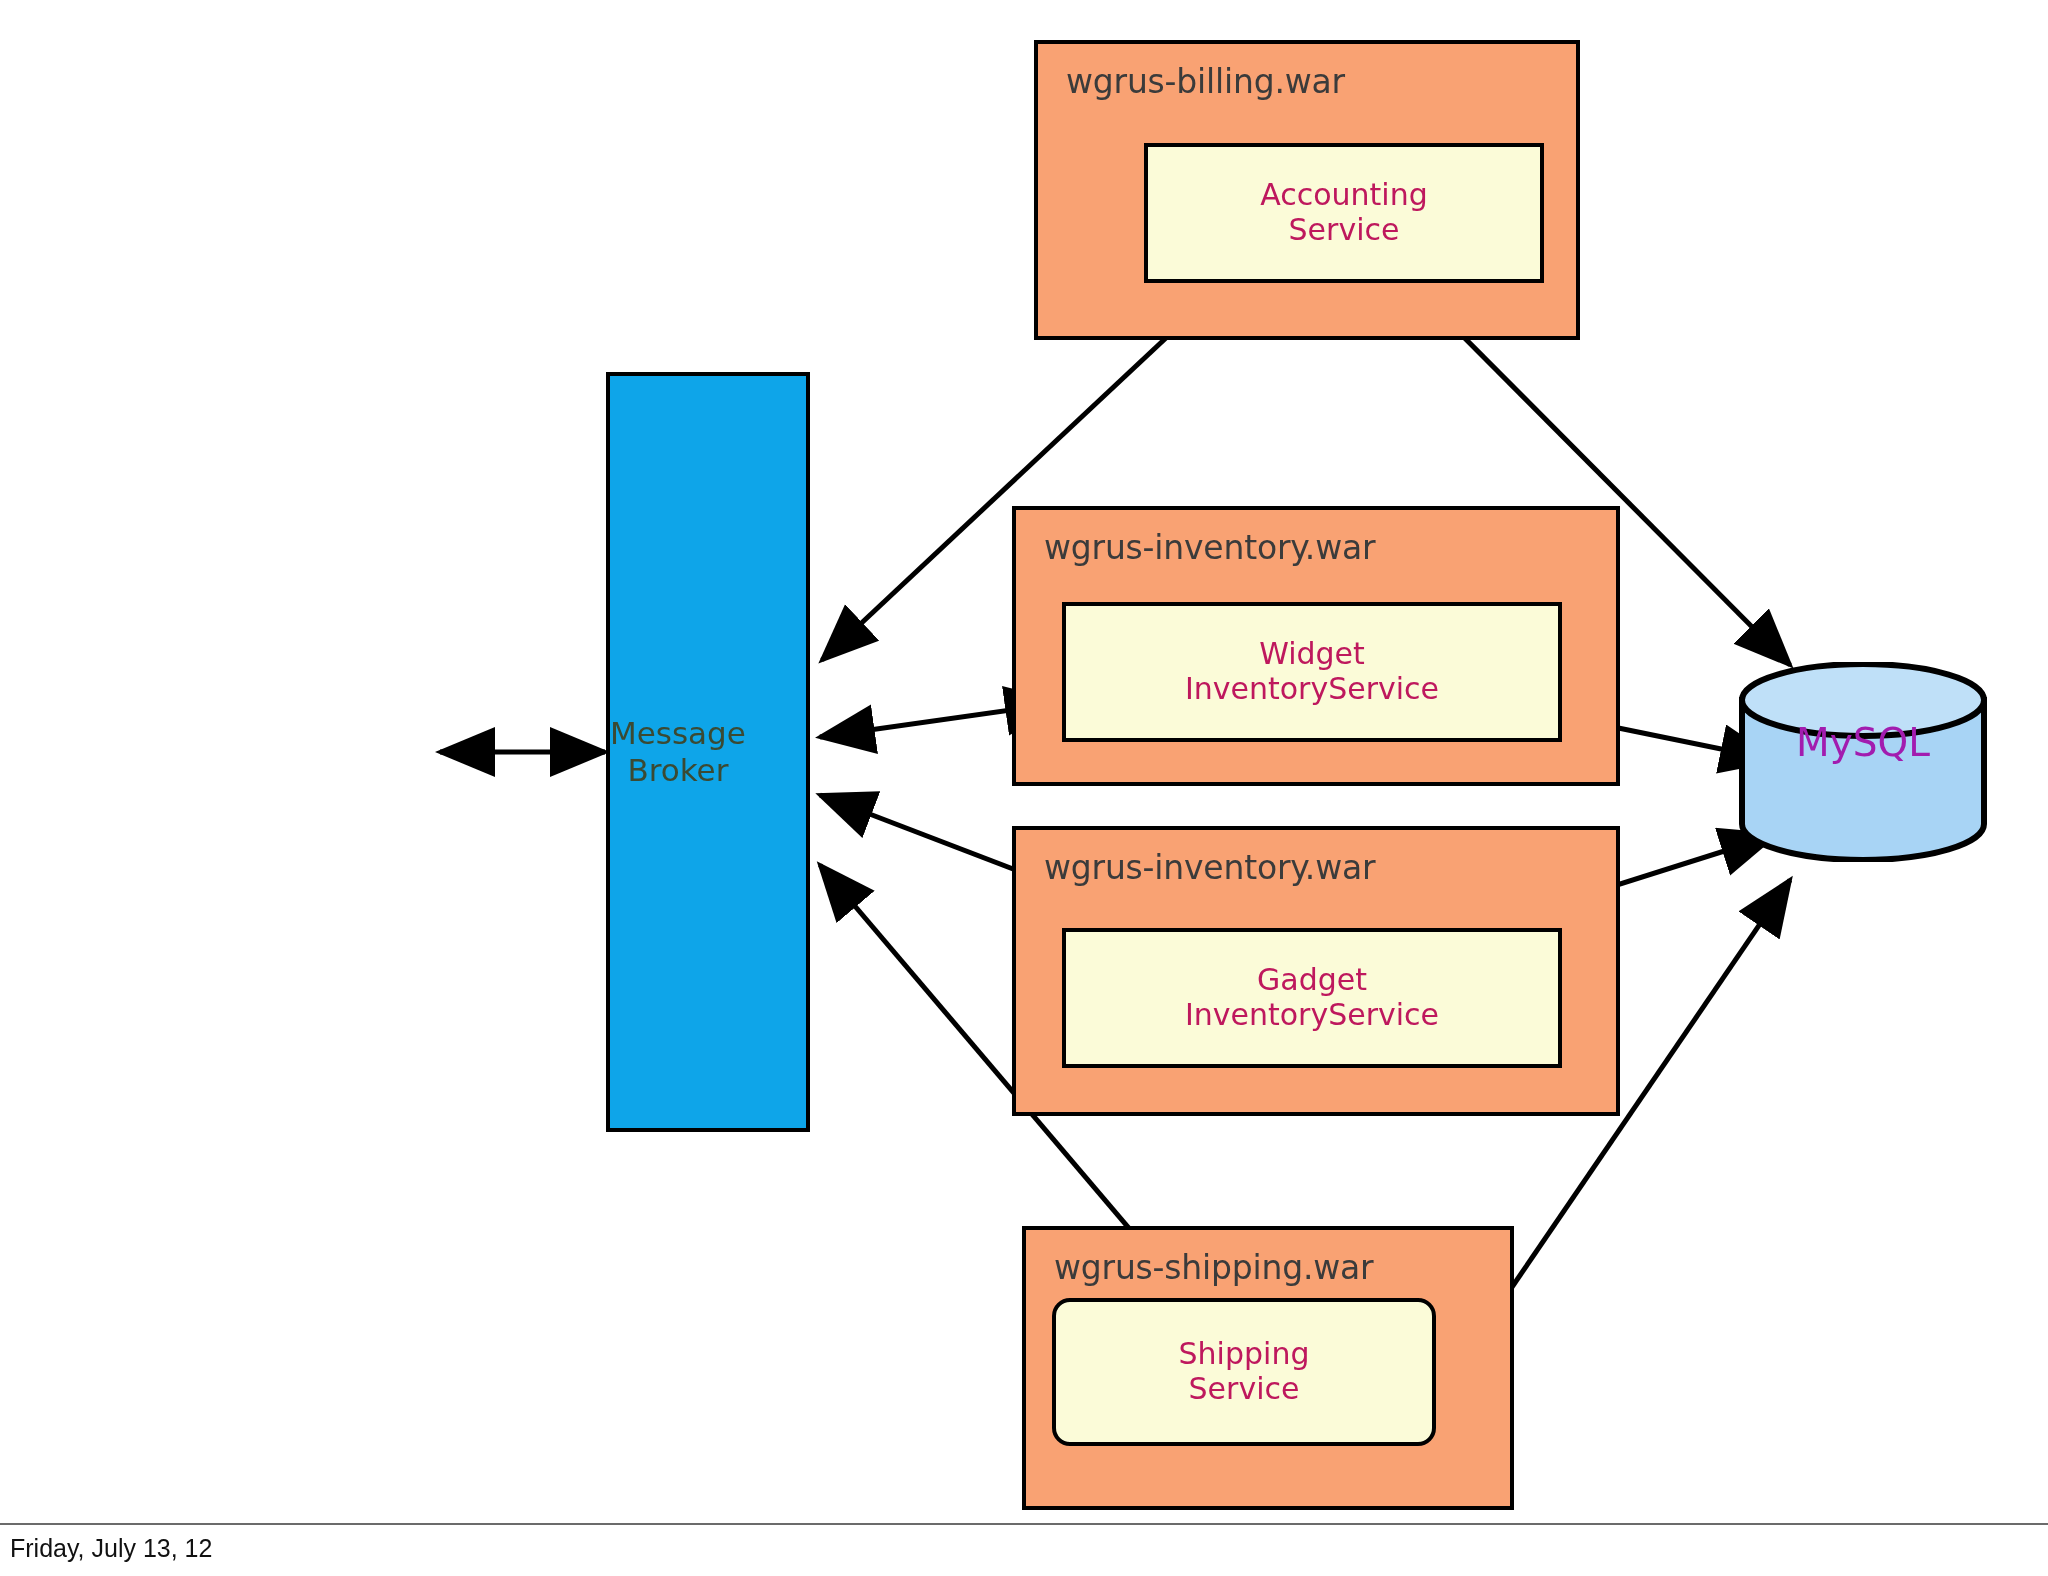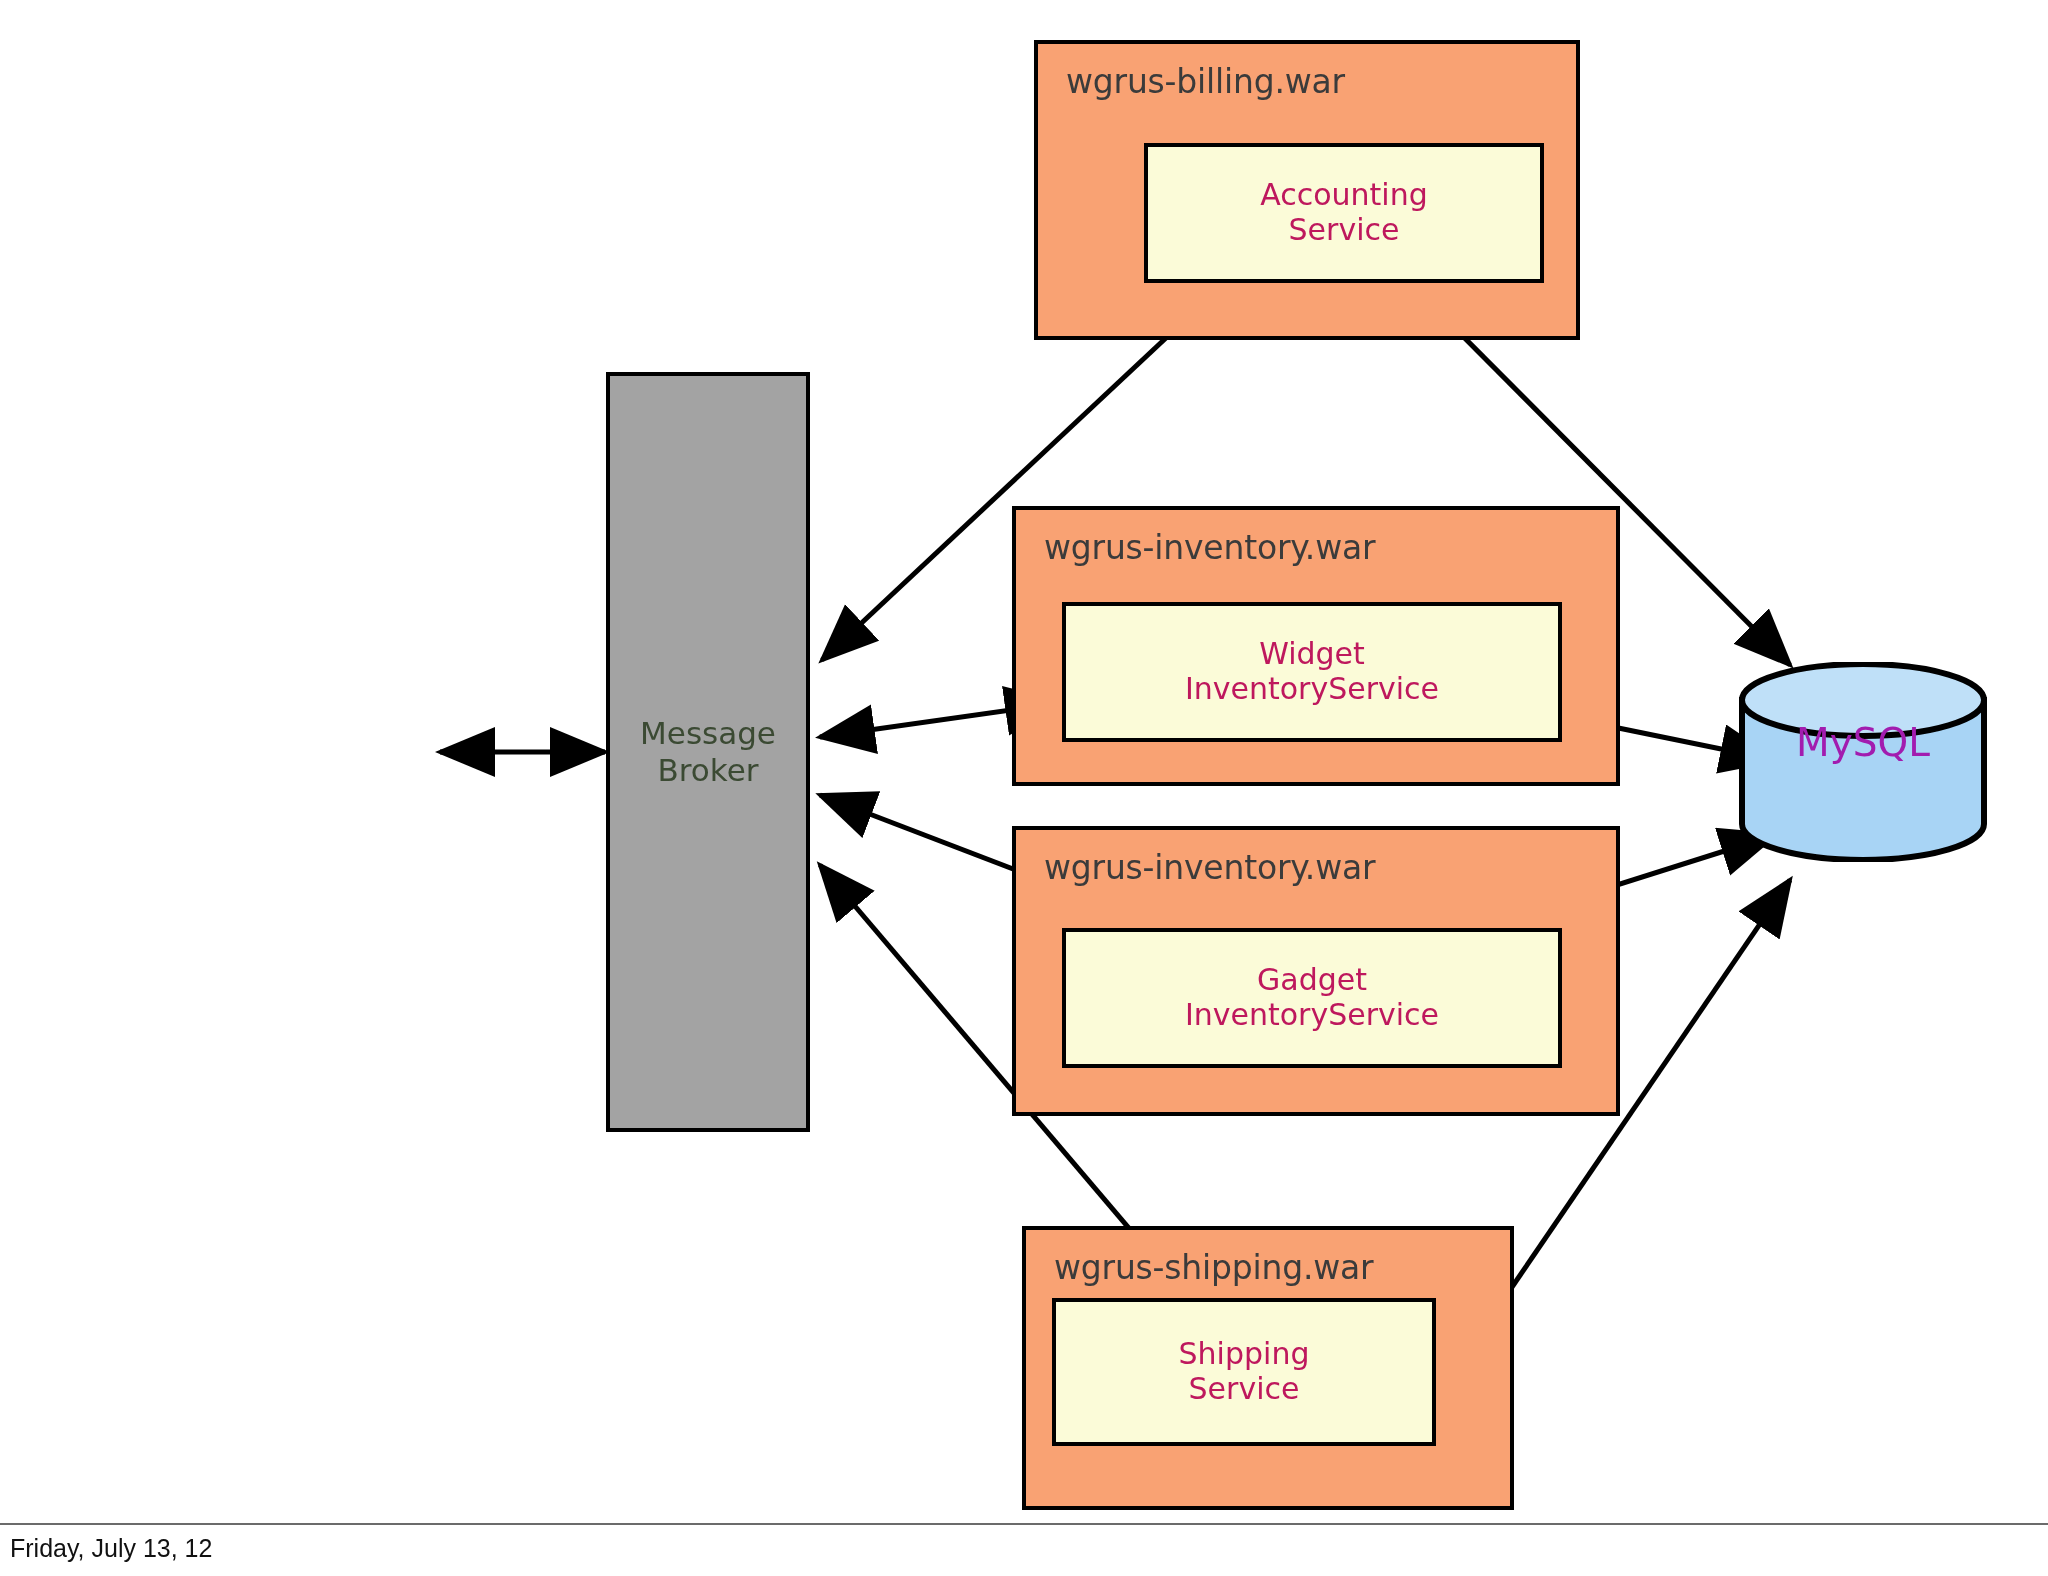--- a/index.html
+++ b/index.html
@@ -52,26 +52,26 @@
   }
   .svc-label {
     font-family: "DejaVu Sans", sans-serif;
     font-size: 30px;
     line-height: 1.16;
     color: #be185d;
     white-space: pre-line;
   }
   .broker-box {
     position: absolute;
-    background: #a3a3a3;
+    background: #0ea5e9;
     border: 4px solid #000000;
     box-sizing: border-box;
     display: flex;
     align-items: center;
-    justify-content: center;
+    justify-content: flex-start;
     text-align: center;
   }
   .broker-label {
     font-family: "DejaVu Sans", sans-serif;
     font-size: 31px;
     line-height: 1.2;
     color: #3b4a33;
     white-space: pre-line;
   }
   .db-wrap {
@@ -165,21 +165,21 @@
   <div class="war-box" style="left:1012px; top:826px; width:608px; height:290px;">
     <div class="war-label">wgrus-inventory.war</div>
     <div class="svc-box" style="left:46px; top:98px; width:500px; height:140px;">
       <span class="svc-label">Gadget
 InventoryService</span>
     </div>
   </div>
 
   <div class="war-box" style="left:1022px; top:1226px; width:492px; height:284px;">
     <div class="war-label">wgrus-shipping.war</div>
-    <div class="svc-box" style="left:26px; top:68px; width:384px; height:148px;">
+    <div class="svc-box" style="left:26px; top:68px; width:384px; height:148px;border-radius:18px;">
       <span class="svc-label">Shipping
 Service</span>
     </div>
   </div>
 
   <div class="db-wrap" style="left:1738px; top:662px; width:250px; height:200px;">
     <svg width="250" height="200" viewBox="0 0 250 200" xmlns="http://www.w3.org/2000/svg">
       <path d="M4,38 L4,162 A121,36 0 0 0 246,162 L246,38 Z" fill="#a8d4f5" stroke="#000000" stroke-width="6"></path>
       <ellipse cx="125" cy="38" rx="121" ry="36" fill="#bfe0f8" stroke="#000000" stroke-width="6"></ellipse>
     </svg>

